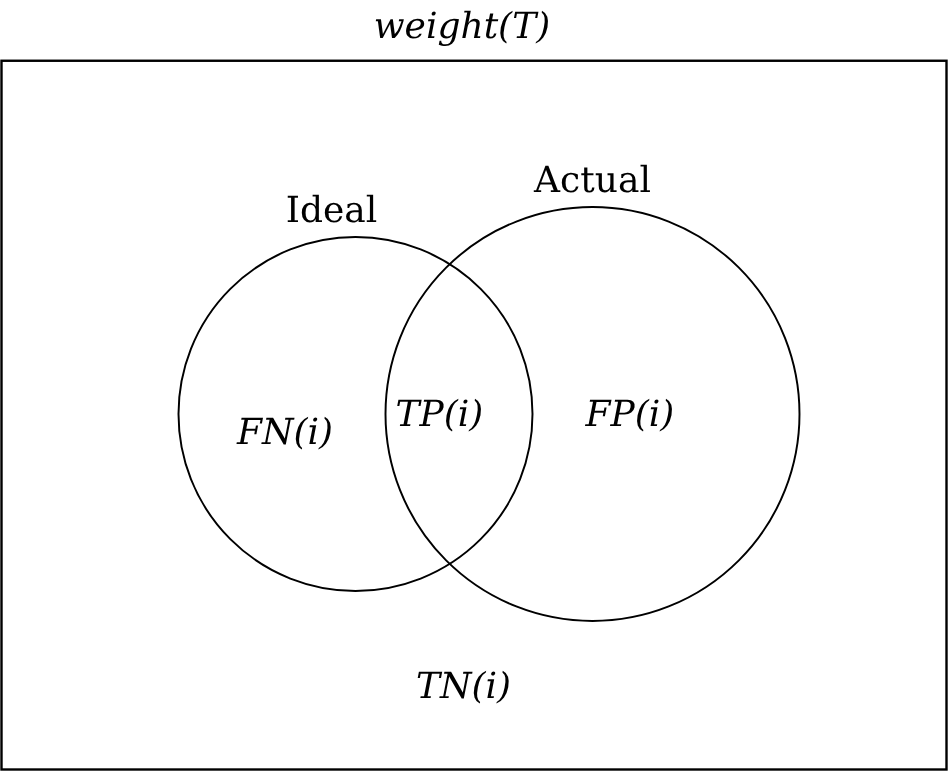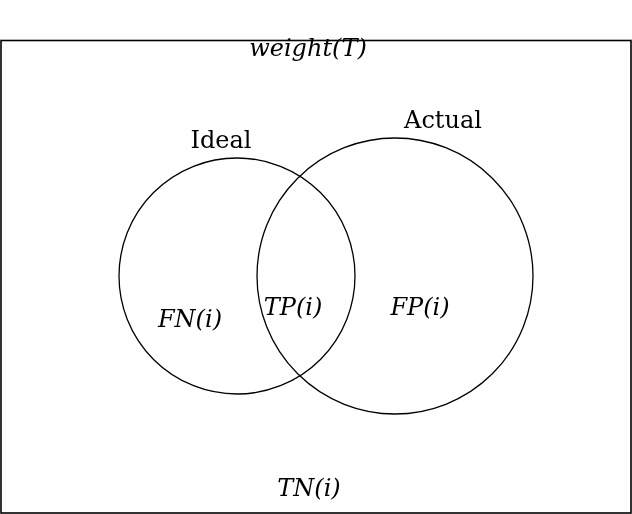--- a/index.html
+++ b/index.html
@@ -24,41 +24,40 @@
       position: absolute;
       font-family: "DejaVu Serif", "Liberation Serif", serif;
       color: #000000;
       white-space: nowrap;
       transform: translate(-50%, -50%);
       line-height: 1;
     }
     .math {
       font-style: italic;
       font-size: 24px;
-      margin-top: 31px;
     }
     .text {
       font-style: normal;
       font-size: 24px;
     }
   </style>
 </head>
 <body>
 
 <svg id="diagram" viewBox="0 0 632 514" xmlns="http://www.w3.org/2000/svg">
   <rect x="1" y="40.5" width="630" height="472.5" fill="none" stroke="#000000" stroke-width="1.6"></rect>
   <circle cx="237" cy="276" r="118" fill="none" stroke="#000000" stroke-width="1.3"></circle>
   <circle cx="395" cy="276" r="138" fill="none" stroke="#000000" stroke-width="1.3"></circle>
 </svg>
 
 <div class="lbl math" style="left:308px; top:17px;">weight(T)</div>
 
 <div class="lbl text" style="left:221px; top:140px;">Ideal</div>
 
-<div class="lbl text" style="left:395px; top:120px;margin-left:48px;">Actual</div>
+<div class="lbl text" style="left:395px; top:120px;">Actual</div>
 
 <div class="lbl math" style="left:190px; top:288px;">FN(i)</div>
 
 <div class="lbl math" style="left:293px; top:276px;">TP(i)</div>
 
 <div class="lbl math" style="left:420px; top:276px;">FP(i)</div>
 
 <div class="lbl math" style="left:309px; top:457px;text-align:center;">TN(i)</div>
 
 </body></html>

